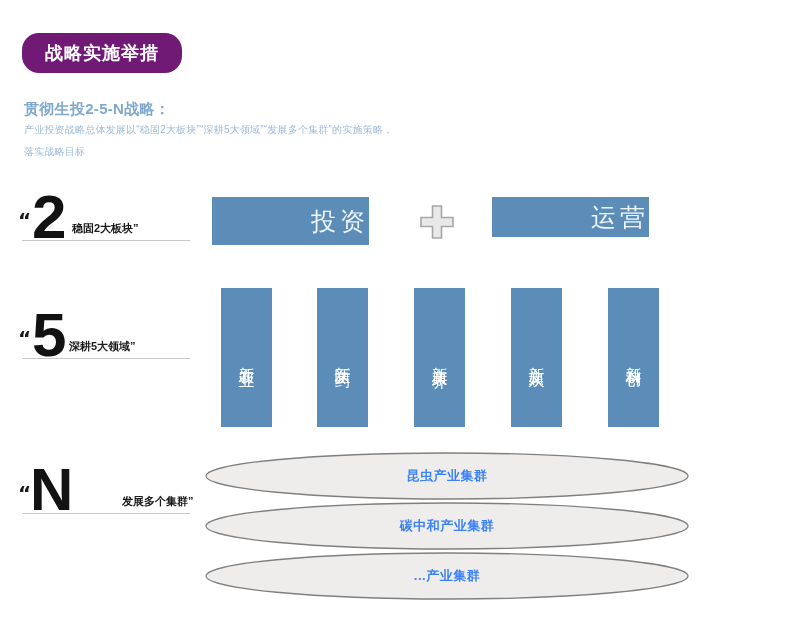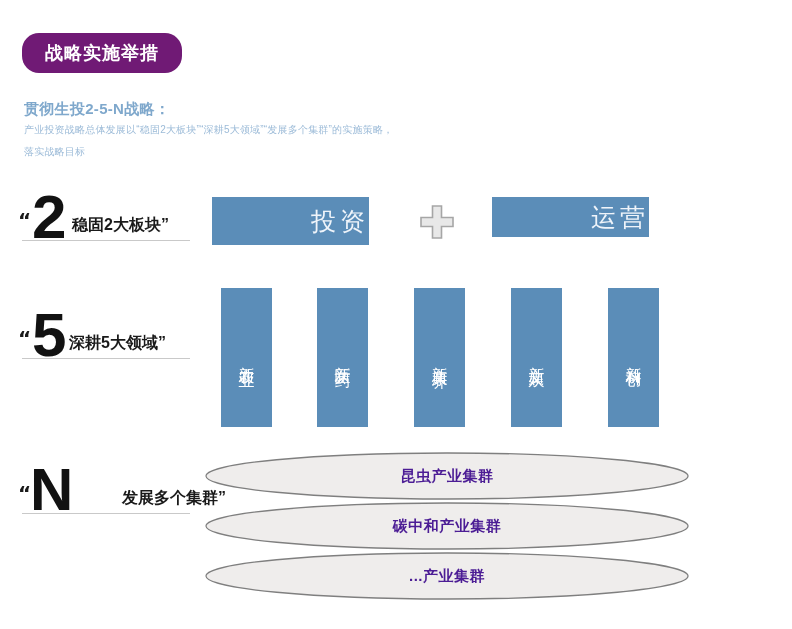--- a/index.html
+++ b/index.html
@@ -82,21 +82,21 @@
     font-size: 62px;
     font-weight: bold;
     line-height: 62px;
     color: #121212;
     font-family: "Liberation Sans", sans-serif;
     letter-spacing: -2px;
   }
   .row-label .cap {
     position: absolute;
     bottom: 2px;
-    font-size: 16px;
+    font-size: 11px;
     font-weight: bold;
     color: #1a1a1a;
     white-space: nowrap;
   }
   .row-label .underline {
     position: absolute;
     left: 8px;
     top: 58px;
     width: 168px;
     height: 1px;
@@ -172,23 +172,23 @@
     inset: 0;
     width: 100%;
     height: 100%;
   }
   .ellipse-wrap .ell-text {
     position: absolute;
     inset: 0;
     display: flex;
     align-items: center;
     justify-content: center;
-    font-size: 15px;
-    font-weight: bold;
-    color: #4c1d95;
+    font-size: 13px;
+    font-weight: bold;
+    color: #3b82f6;
     letter-spacing: 0.5px;
   }
 </style>
 </head>
 <body>
 
 <div class="title-badge">
   <span>战略实施举措</span>
 </div>
 

